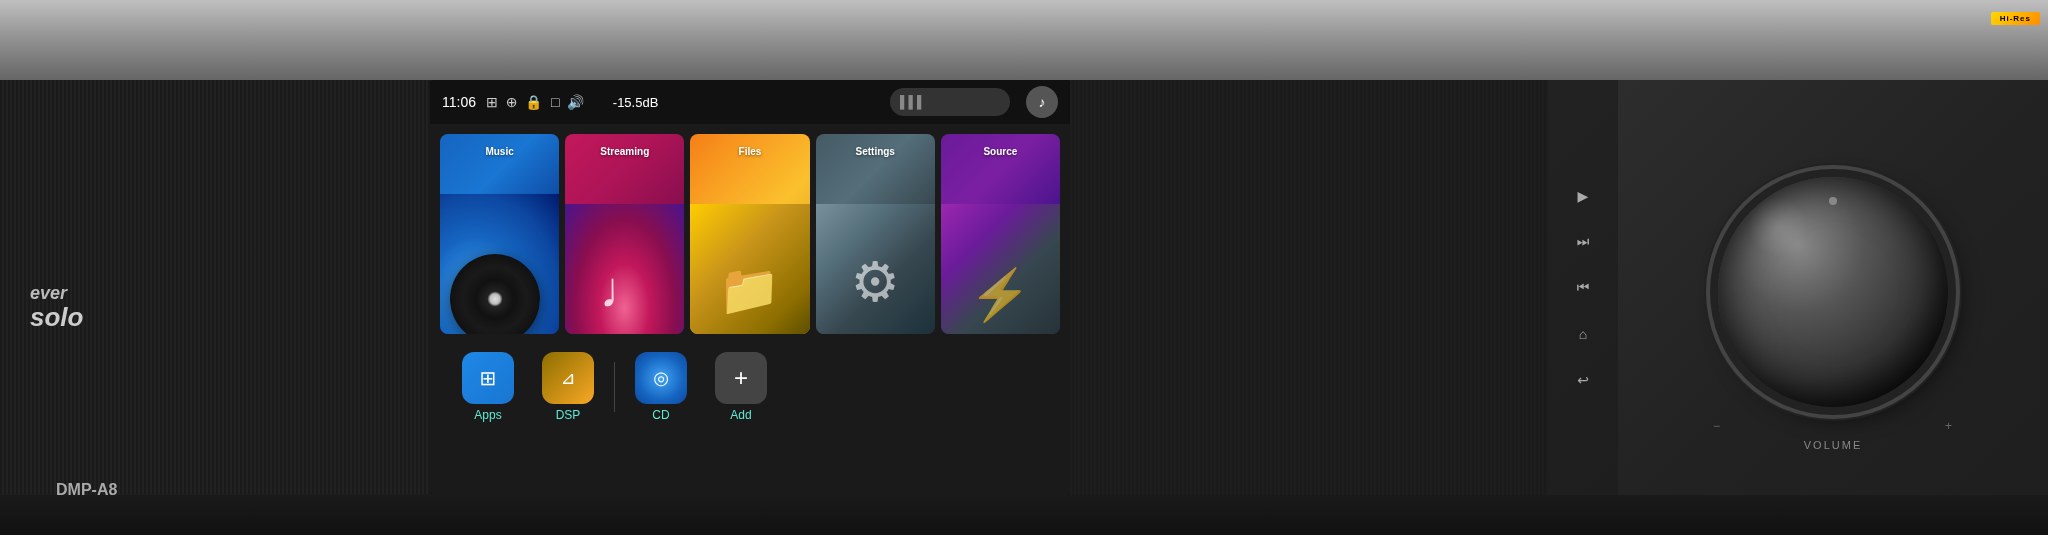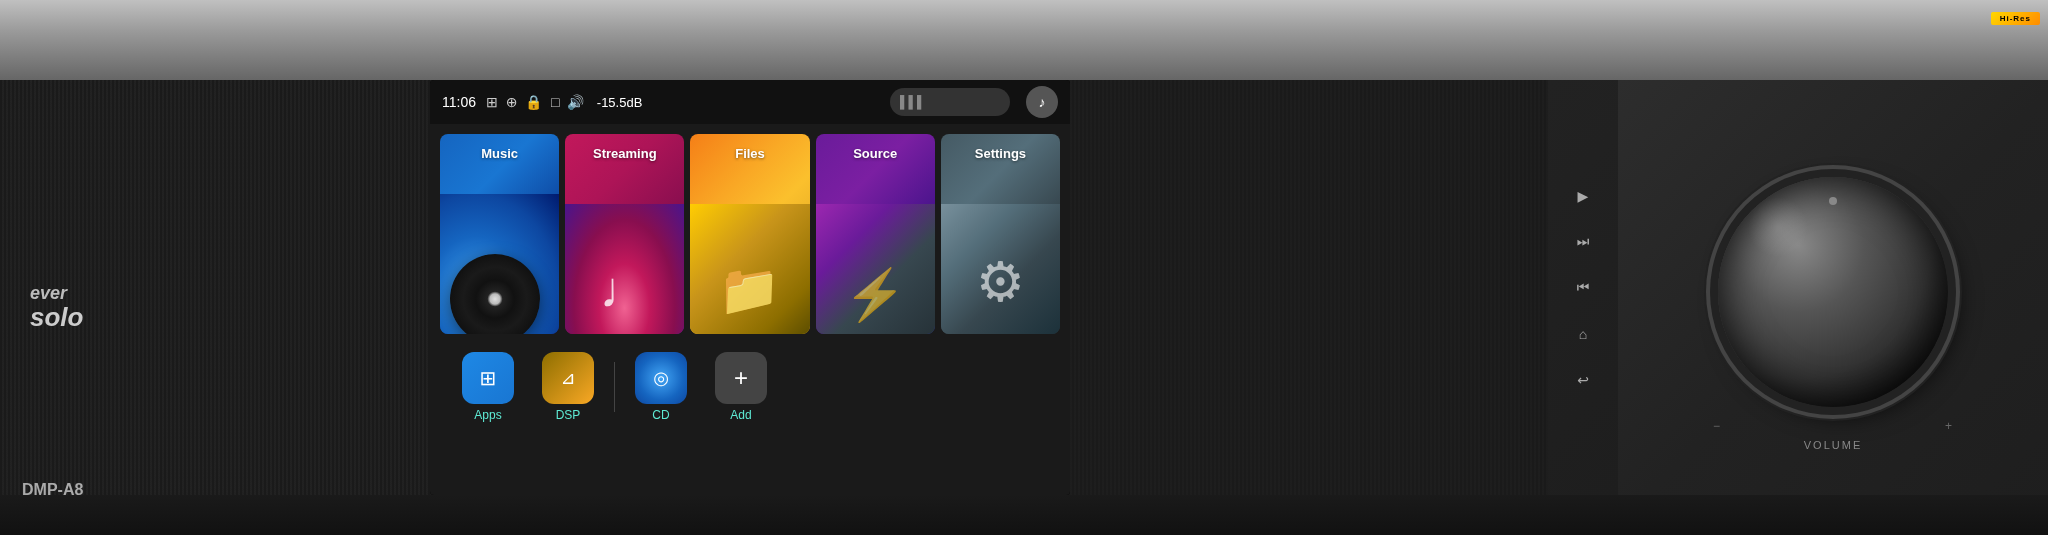--- a/index.html
+++ b/index.html
@@ -74,20 +74,21 @@
     .model-info {
       color: #888;
       font-size: 13px;
     }
 
     .model-name {
       color: #aaa;
       font-size: 16px;
       font-weight: bold;
       margin-bottom: 4px;
+      margin-left: 34px;
     }
 
     .model-desc {
       color: #666;
       font-size: 11px;
       letter-spacing: 1px;
     }
 
     
     .screen-area {
@@ -128,21 +129,21 @@
     }
 
     .status-icon {
       color: #ccc;
       font-size: 14px;
     }
 
     .volume-text {
       color: #fff;
       font-size: 13px;
-      margin-left: 4px;
+      margin-left: 20px;
     }
 
     .search-bar {
       background: #333;
       border-radius: 20px;
       height: 28px;
       width: 120px;
       display: flex;
       align-items: center;
       padding: 0 10px;
@@ -187,21 +188,21 @@
       cursor: pointer;
       display: flex;
       flex-direction: column;
       align-items: center;
       justify-content: flex-start;
       padding-top: 12px;
     }
 
     .tile-label {
       color: #fff;
-      font-size: 13px;
+      font-size: 10px;
       font-weight: 600;
       z-index: 2;
       position: relative;
       text-shadow: 0 1px 3px rgba(0,0,0,0.5);
     }
 
     .tile-bg {
       position: absolute;
       inset: 0;
       background-size: cover;
@@ -578,32 +579,32 @@
           <span class="note-icon">♩</span>
         </div>
 
         <div class="tile tile-files">
           <div class="tile-bg"></div>
           <div class="tile-files-art"></div>
           <span class="tile-label">Files</span>
           <span class="folder-icon">📁</span>
         </div>
 
+        <div class="tile tile-settings">
+          <div class="tile-bg"></div>
+          <div class="tile-settings-art"></div>
+          <span class="tile-label">Settings</span>
+          <span class="gear-icon">⚙</span>
+        </div>
+
         <div class="tile tile-source">
           <div class="tile-bg"></div>
           <div class="tile-source-art"></div>
           <span class="tile-label">Source</span>
           <span class="plug-icon">⚡</span>
-        </div>
-
-        <div class="tile tile-settings">
-          <div class="tile-bg"></div>
-          <div class="tile-settings-art"></div>
-          <span class="tile-label">Settings</span>
-          <span class="gear-icon">⚙</span>
         </div>
 
       </div>
 
       <div class="bottom-dock">
 
         <div class="dock-item">
           <div class="dock-icon-circle dock-icon-apps">
             <span style="color:white;font-size:20px;">⊞</span>
           </div>

